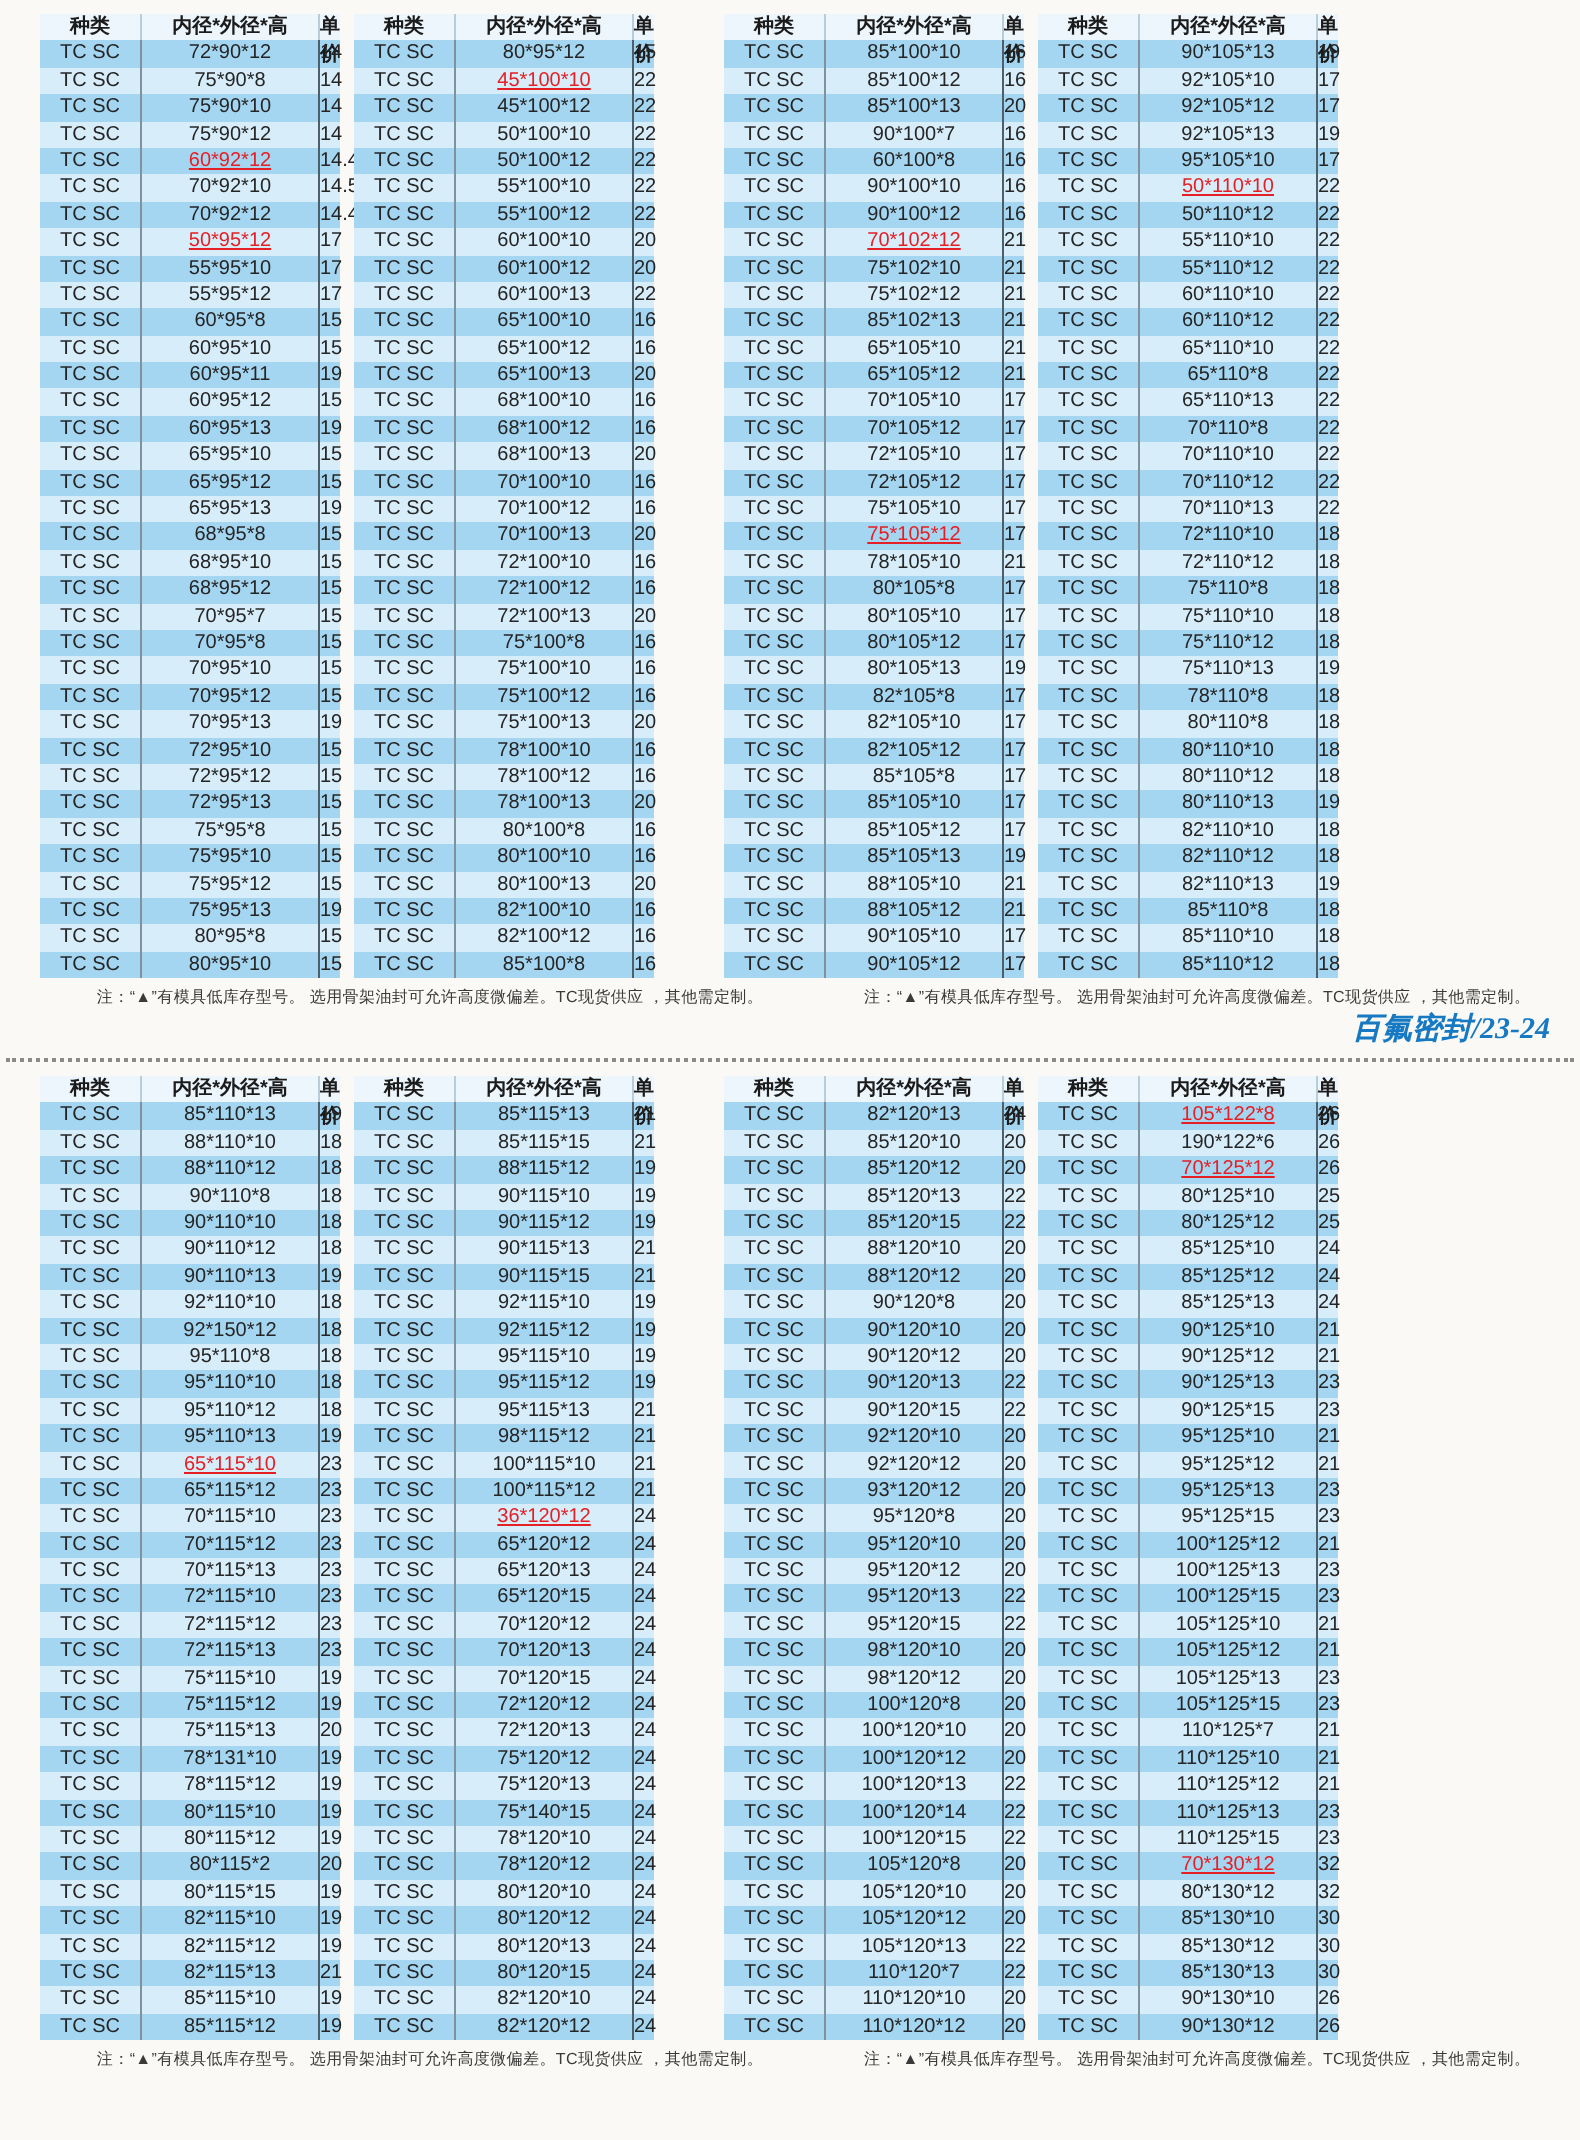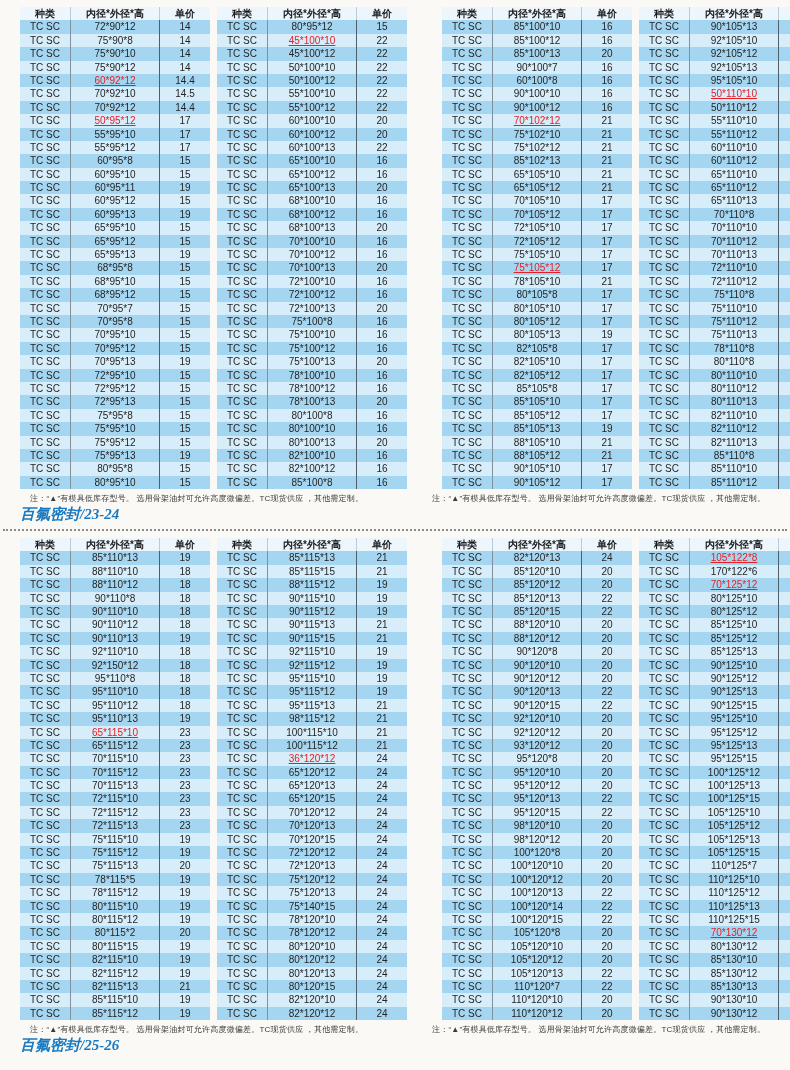--- a/index.html
+++ b/index.html
@@ -5,21 +5,21 @@
   html, body {
     margin: 0;
     width: 790px;
     height: 1070px;
     background: #fbf9f5;
     font-family: "Liberation Sans", "DejaVu Sans", sans-serif;
     overflow: hidden;
   }
   .panel { padding: 7px 5px 0 20px; }
   .tables { display: flex; }
-  .ptable { width: 190px; margin-right: 7px; flex: none; }
+  .ptable { width: 150px; margin-right: 7px; flex: none; }
   .ptable.gap-left { margin-left: 28px; }
   .trow {
     display: flex;
     height: 13.4px;
     line-height: 13.5px;
     font-size: 10px;
     color: #252525;
   }
   .trow.odd  { background: #a5d6f1; }
   .trow.even { background: #d7edfa; }
@@ -31,31 +31,31 @@
   .c-type  { width: 50px; text-align: center; flex: none; }
   .c-spec  {
     width: 90px; text-align: center; flex: none;
     border-left: 1px solid #82929d;
     border-right: 1px solid #4e5f6a;
     box-sizing: border-box;
   }
   .thead .c-spec { border-left-color: #b9cdd8; border-right-color: #b9cdd8; }
   .c-price { flex: 1; text-align: center; }
   .red { color: #e42026; text-decoration: underline; }
-  .notes-row { display: flex; margin-top: 4px; }
+  .notes-row { display: flex; margin-top: 4px; text-align: center; }
   .note {
     font-size: 8px;
     color: #3a3a3a;
     white-space: nowrap;
     letter-spacing: 0.2px;
   }
   .note.left  { width: 370px; padding-left: 10px; flex: none; }
   .note.right { padding-left: 32px; }
   .page-label {
-    text-align: left;
+    text-align: right;
     padding-right: 10px;
     font-size: 15px;
     font-weight: bold;
     font-style: italic;
     color: #1779c2;
     margin-top: 1px;
     font-family: "Liberation Serif", "DejaVu Serif", serif;
   }
   .dotted-sep {
     border-top: 2px dotted #8a8a8a;
@@ -675,21 +675,21 @@
           <span class="c-spec">60*110*12</span>
           <span class="c-price">22</span>
         </div>
         <div class="trow even">
           <span class="c-type">TC SC</span>
           <span class="c-spec">65*110*10</span>
           <span class="c-price">22</span>
         </div>
         <div class="trow odd">
           <span class="c-type">TC SC</span>
-          <span class="c-spec">65*110*12</span>
+          <span class="c-spec">65*110*8</span>
           <span class="c-price">22</span>
         </div>
         <div class="trow even">
           <span class="c-type">TC SC</span>
           <span class="c-spec">65*110*13</span>
           <span class="c-price">22</span>
         </div>
         <div class="trow odd">
           <span class="c-type">TC SC</span>
           <span class="c-spec">70*110*8</span>
@@ -929,21 +929,21 @@
           <span class="c-spec">75*115*12</span>
           <span class="c-price">19</span>
         </div>
         <div class="trow even">
           <span class="c-type">TC SC</span>
           <span class="c-spec">75*115*13</span>
           <span class="c-price">20</span>
         </div>
         <div class="trow odd">
           <span class="c-type">TC SC</span>
-          <span class="c-spec">78*115*5</span>
+          <span class="c-spec">78*131*10</span>
           <span class="c-price">19</span>
         </div>
         <div class="trow even">
           <span class="c-type">TC SC</span>
           <span class="c-spec">78*115*12</span>
           <span class="c-price">19</span>
         </div>
         <div class="trow odd">
           <span class="c-type">TC SC</span>
           <span class="c-spec">80*115*10</span>
@@ -1360,21 +1360,21 @@
           <span class="c-spec">内径*外径*高</span>
           <span class="c-price">单价</span>
         </div>
         <div class="trow odd">
           <span class="c-type">TC SC</span>
           <span class="c-spec red">105*122*8</span>
           <span class="c-price">26</span>
         </div>
         <div class="trow even">
           <span class="c-type">TC SC</span>
-          <span class="c-spec">170*122*6</span>
+          <span class="c-spec">190*122*6</span>
           <span class="c-price">26</span>
         </div>
         <div class="trow odd">
           <span class="c-type">TC SC</span>
           <span class="c-spec red">70*125*12</span>
           <span class="c-price">26</span>
         </div>
         <div class="trow even">
           <span class="c-type">TC SC</span>
           <span class="c-spec">80*125*10</span>
@@ -1534,14 +1534,13 @@
           <span class="c-type">TC SC</span>
           <span class="c-spec">90*130*12</span>
           <span class="c-price">26</span>
         </div>
       </div>
     </div>
   <div class="notes-row">
     <div class="note left">注：“▲”有模具低库存型号。 选用骨架油封可允许高度微偏差。TC现货供应 ，其他需定制。</div>
     <div class="note right">注：“▲”有模具低库存型号。 选用骨架油封可允许高度微偏差。TC现货供应 ，其他需定制。</div>
   </div>
-  <div class="page-label">百氟密封/25-26</div>
 </div>
 
 </body></html>

